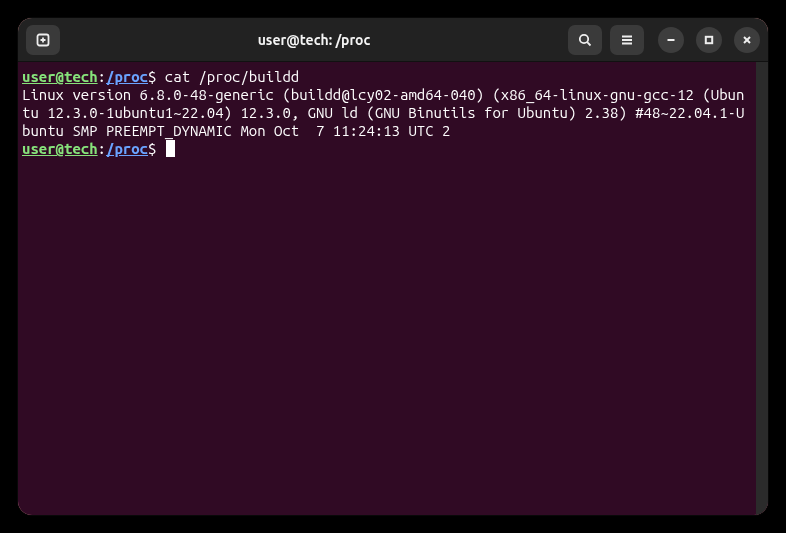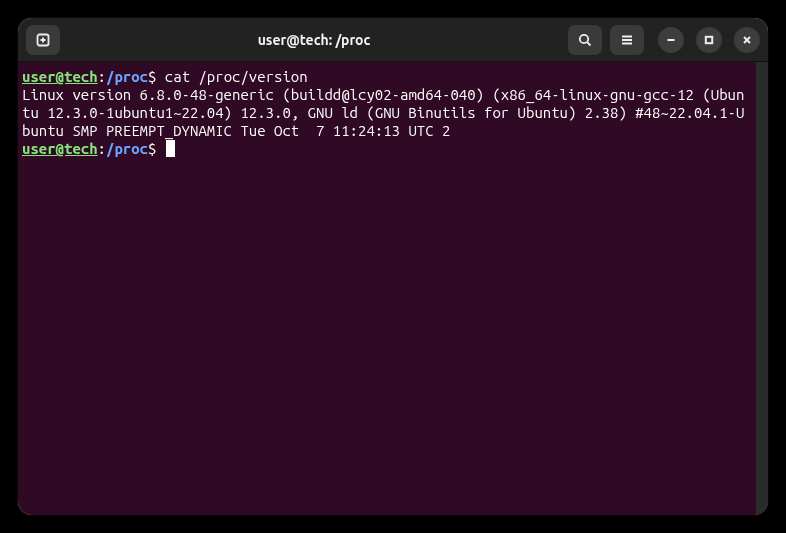--- a/index.html
+++ b/index.html
@@ -79,21 +79,21 @@
       white-space: pre-wrap;
       word-break: break-all;
       font-family: "Ubuntu Mono", "DejaVu Sans Mono", monospace;
     }
     .scrollbar {
       width: 12px;
       background: #2b2b2b;
     }
     .p-user { color: #87e37b; font-weight: 700; text-decoration: underline; }
     .p-colon { color: #ffffff; }
-    .p-path { color: #6aa3ff; font-weight: 700; }
+    .p-path { color: #6aa3ff; font-weight: 700; text-decoration: underline; }
     .p-sym { color: #ffffff; }
     .cursor {
       display: inline-block;
       width: 9px;
       height: 17px;
       background: #ffffff;
       vertical-align: text-bottom;
       margin-left: 1px;
     }
   </style>
@@ -145,19 +145,19 @@
           <svg viewBox="0 0 10 10">
             <line x1="2" y1="2" x2="8" y2="8"></line>
             <line x1="8" y1="2" x2="2" y2="8"></line>
           </svg>
         </div>
       </div>
     </div>
   </div>
 
   <div class="term-wrap">
-    <div class="terminal"><span class="p-user">user@tech</span><span class="p-colon">:</span><span class="p-path">/proc</span><span class="p-sym">$</span><span> cat /proc/version</span>
-<span>Linux version 6.8.0-48-generic (buildd@lcy02-amd64-040) (x86_64-linux-gnu-gcc-12 (Ubuntu 12.3.0-1ubuntu1~22.04) 12.3.0, GNU ld (GNU Binutils for Ubuntu) 2.38) #48~22.04.1-Ubuntu SMP PREEMPT_DYNAMIC Tue Oct  7 11:24:13 UTC 2</span>
+    <div class="terminal"><span class="p-user">user@tech</span><span class="p-colon">:</span><span class="p-path">/proc</span><span class="p-sym">$</span><span> cat /proc/buildd</span>
+<span>Linux version 6.8.0-48-generic (buildd@lcy02-amd64-040) (x86_64-linux-gnu-gcc-12 (Ubuntu 12.3.0-1ubuntu1~22.04) 12.3.0, GNU ld (GNU Binutils for Ubuntu) 2.38) #48~22.04.1-Ubuntu SMP PREEMPT_DYNAMIC Mon Oct  7 11:24:13 UTC 2</span>
 <span class="p-user">user@tech</span><span class="p-colon">:</span><span class="p-path">/proc</span><span class="p-sym">$</span><span> </span><span class="cursor"></span></div>
     <div class="scrollbar"></div>
   </div>
 
 </div>
 
 </body></html>

